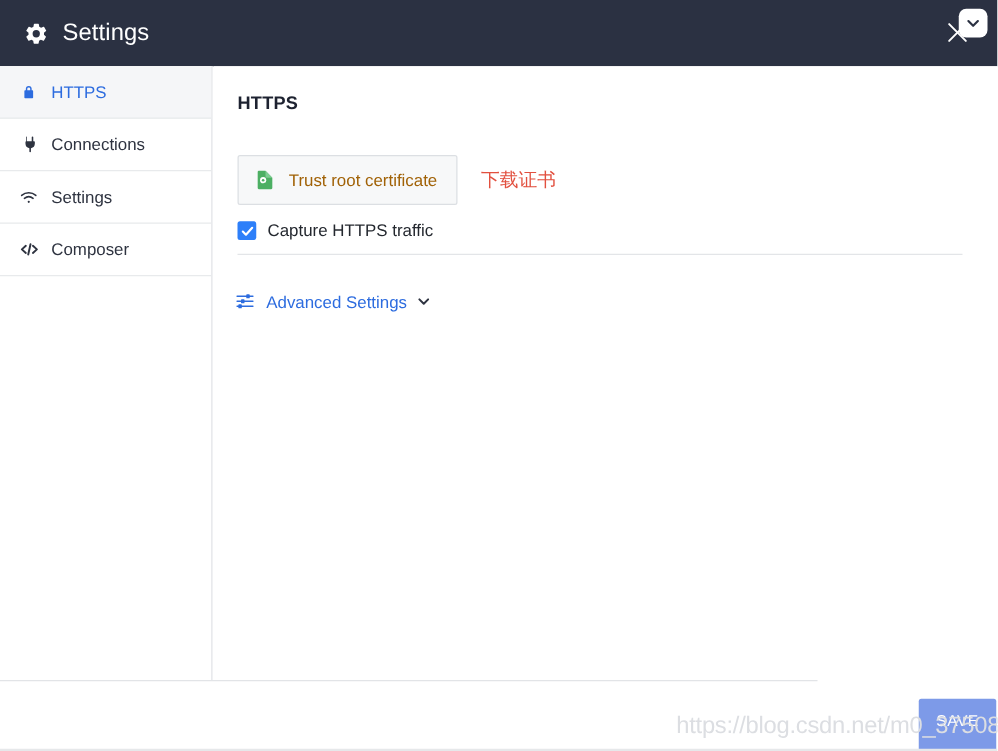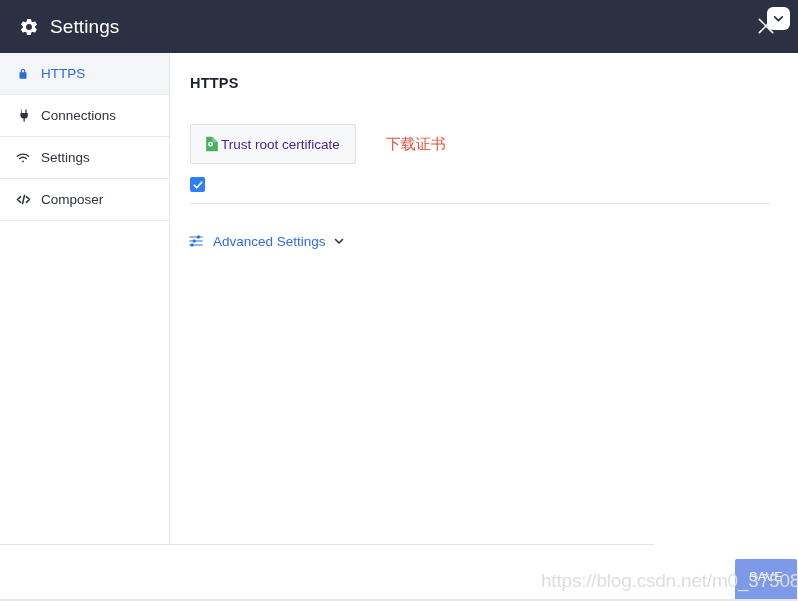--- a/index.html
+++ b/index.html
@@ -125,26 +125,26 @@
     padding: 0 15px 0 12px;
     background: #f7f8f9;
     border: 1px solid #dcdfe3;
     border-radius: 2px;
     cursor: pointer;
     box-sizing: border-box;
   }
   #cert-icon { width: 18px; height: 18px; flex: 0 0 auto; display:block; }
   #trust-cert-label {
     font-size: 13.5px;
-    color: #4c1d95;
-    margin-left: 0;
+    color: #a16207;
+    margin-left: 10px;
     white-space: nowrap;
   }
   #download-cert-note {
-    margin-left: 30px;
+    margin-left: 19px;
     font-size: 15px;
     color: #e2503f;
     white-space: nowrap;
     font-family: "DejaVu Sans", sans-serif;
   }
 
   #capture-row {
     position: absolute;
     left: 19px; top: 124px;
     display: flex;
@@ -330,20 +330,21 @@
     </div>
     <span id="download-cert-note">下载证书</span>
   </div>
 
   <div id="capture-row">
     <span id="capture-checkbox">
       <svg viewBox="0 0 24 24" width="12" height="12" fill="none" stroke="#ffffff" stroke-width="3.4" stroke-linecap="round" stroke-linejoin="round">
         <polyline points="4.5,12.5 9.5,17.5 19.5,6.5"></polyline>
       </svg>
     </span>
+    <span id="capture-label">Capture HTTPS traffic</span>
   </div>
 
   <div id="divider"></div>
 
   <div id="advanced-row">
     <span id="sliders-icon">
       <svg viewBox="0 0 24 24" width="16" height="16" stroke="#2d6cdf" stroke-width="1.7" stroke-linecap="round" fill="none">
         <line x1="2.5" y1="6" x2="21.5" y2="6"></line>
         <line x1="2.5" y1="12" x2="21.5" y2="12"></line>
         <line x1="2.5" y1="18" x2="21.5" y2="18"></line>

